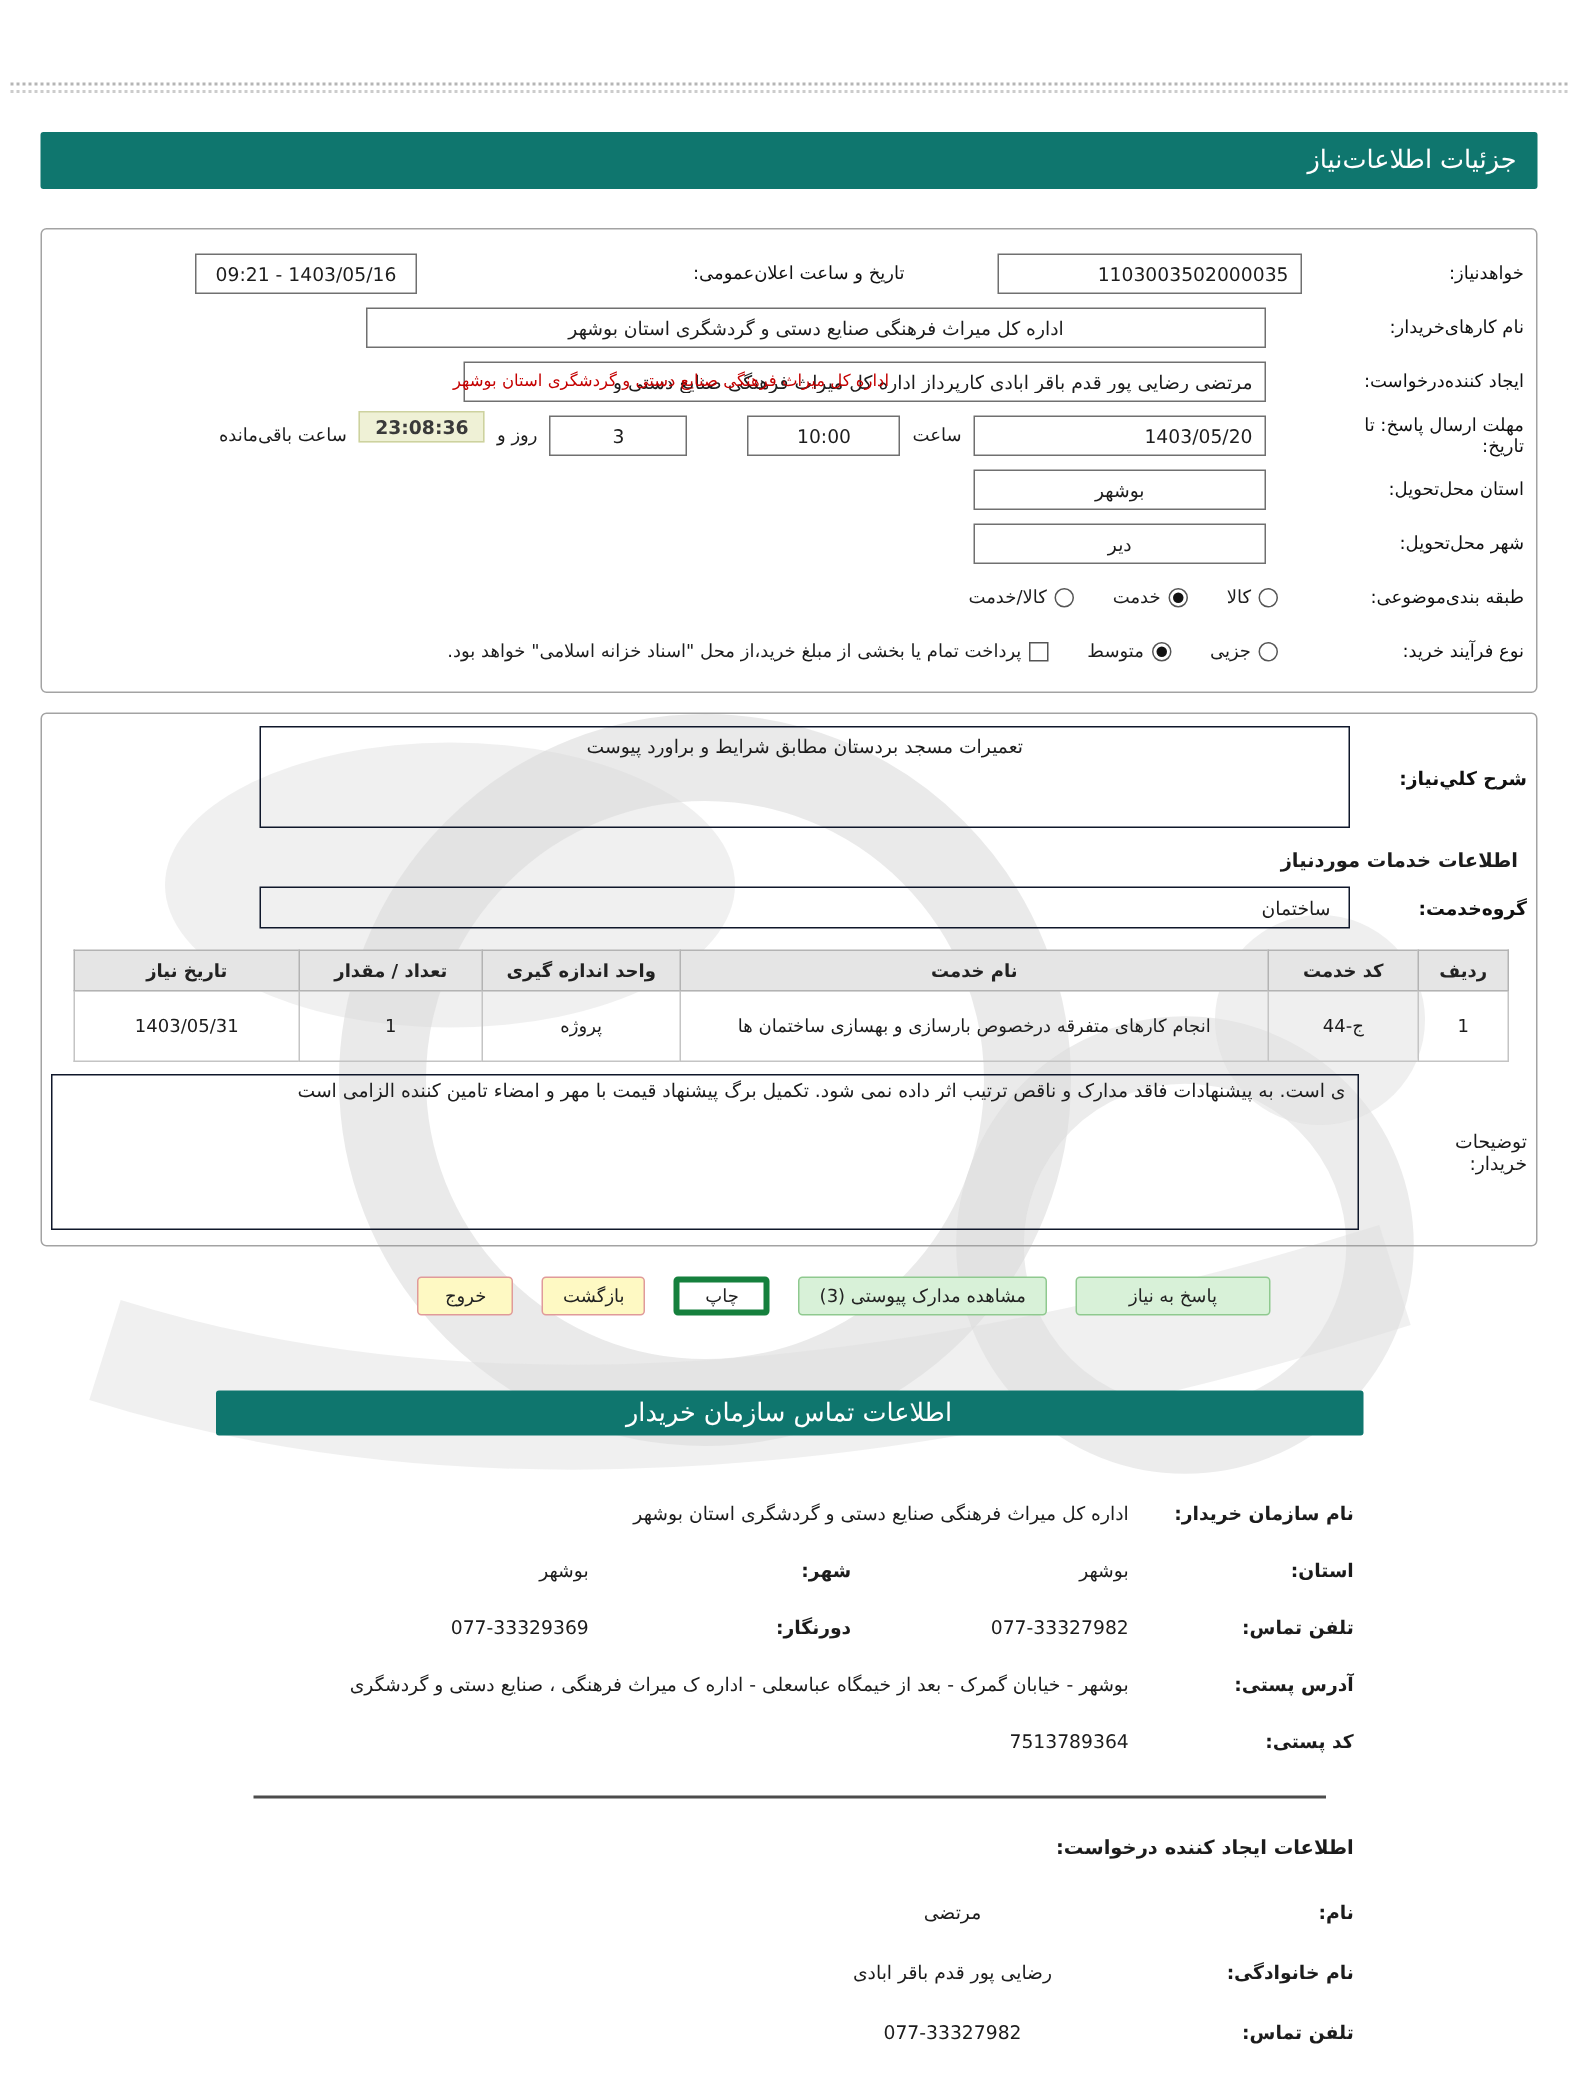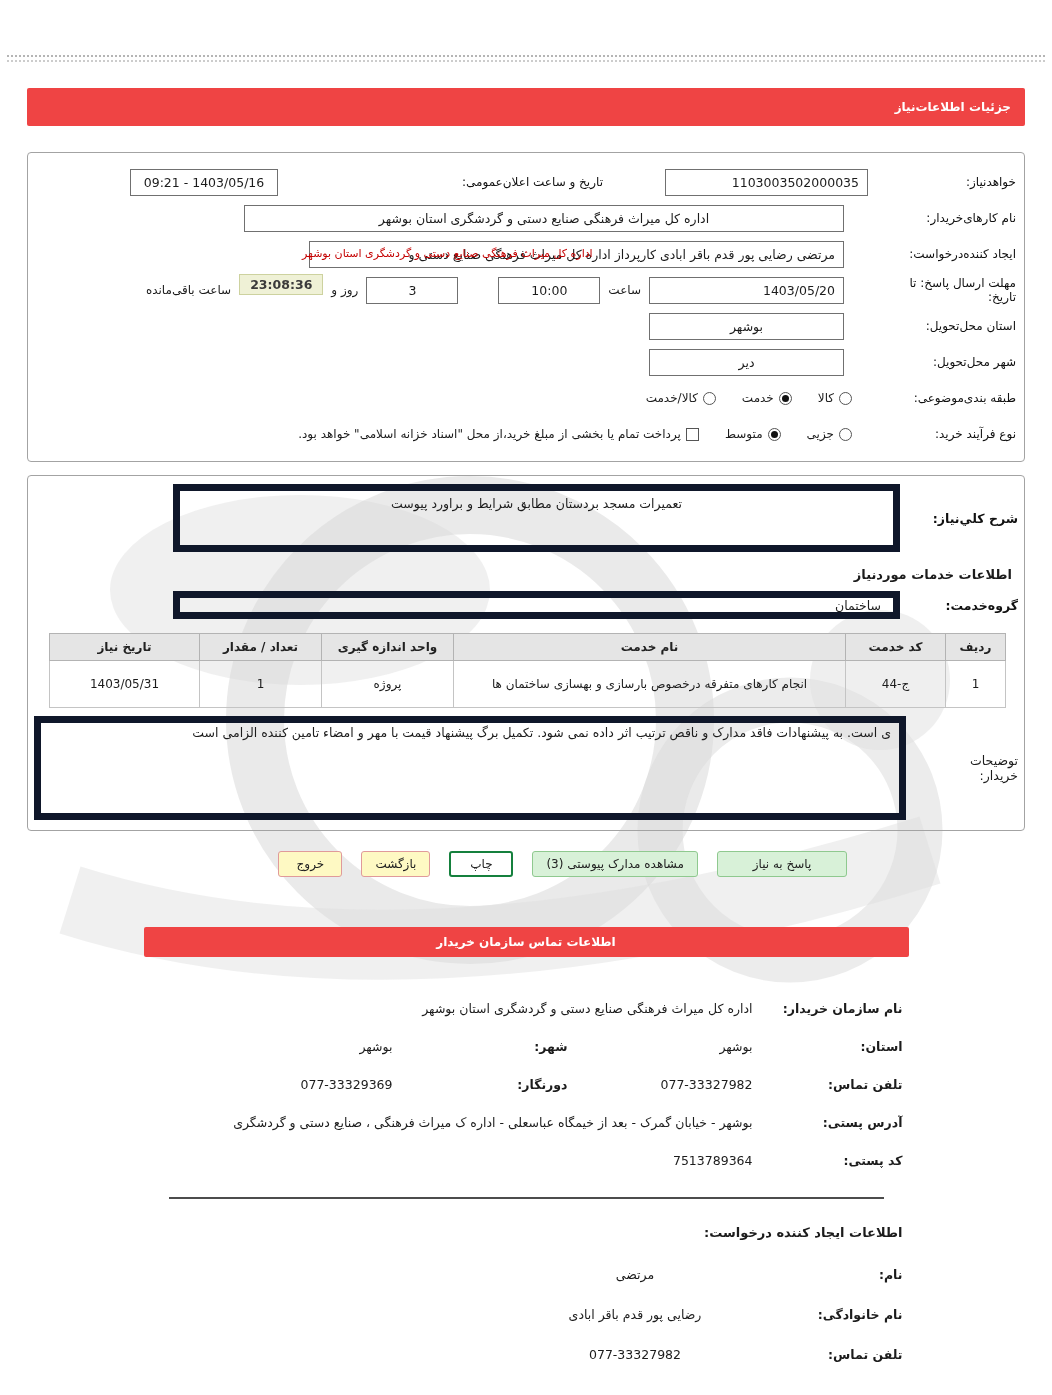--- a/index.html
+++ b/index.html
@@ -11,21 +11,21 @@
     direction:rtl;
     font-size:12px;
     position:relative;
     overflow:hidden;
   }
   .watermark { position:absolute; top:470px; left:0; width:1052px; height:540px; z-index:0; pointer-events:none; }
   .content { position:relative; z-index:1; }
 
   .dotted-sep { margin:55px 7px 0 7px; height:7px; border-top:2px dotted #b5b5b5; border-bottom:2px dotted #cccccc; }
 
-  .bar { background:#ef4444; color:#ffffff; font-weight:bold; font-size:12px; }
+  .bar { background:#0f766e; color:#ffffff; font-weight:normal; font-size:17px; }
   .bar1 { margin:26px 27px 0 27px; height:38px; line-height:38px; padding-right:14px; border-radius:2px; }
   .bar2 { margin:50px auto 0 auto; width:765px; height:30px; line-height:30px; text-align:center; border-radius:2px; }
 
   .panel { border:1px solid #a3a3a3; border-radius:4px; margin:0 27px; background:transparent; }
   .panel1 { margin-top:26px; padding:11px 8px 9px 8px; }
   .panel2 { margin-top:13px; padding:8px 6px 10px 6px; }
 
   .frow { display:flex; align-items:center; min-height:36px; }
   .flabel { flex:0 0 148px; padding-left:4px; font-size:12px; color:#111; }
   .flabel2 { flex:0 0 118px; padding-left:4px; font-size:12.5px; color:#111; font-weight:bold; }
@@ -46,36 +46,36 @@
 
   .remaining-box { background:#eff1d6; border:1px solid #cdd29f; color:#3a3a3a; font-weight:bold; font-size:12.5px; padding:2px 10px; transform:translateY(-6px); }
 
   .opt { display:flex; align-items:center; gap:5px; margin-left:26px; }
   .radio { width:13px; height:13px; border:1px solid #555; border-radius:50%; background:#fff; display:inline-block; flex:0 0 13px; }
   .radio.checked::after { content:''; display:block; width:7px; height:7px; margin:2px; border-radius:50%; background:#111; }
   .checkbox { width:13px; height:13px; border:1px solid #555; background:#fff; display:inline-block; flex:0 0 13px; }
   .chk-text { font-size:12px; }
 
   .srow { display:flex; align-items:center; }
-  .txt { border:7px solid #0f172a; background:transparent; font-size:12.5px; }
+  .txt { border:1px solid #0f172a; background:transparent; font-size:12.5px; }
   .desc-box { width:727px; height:68px; text-align:center; padding-top:5px; }
   .group-inp { width:727px; height:28px; display:flex; align-items:center; padding-right:12px; }
   .notes-box { flex:1 1 auto; height:104px; padding:2px 8px; line-height:16px; overflow:hidden; }
   .notes-label { flex:0 0 112px; padding-left:4px; font-weight:normal; font-size:12.5px; }
 
   .section-head { font-weight:bold; font-size:13px; margin:15px 6px 0 0; }
 
   table.svc-table { border-collapse:collapse; width:956px; margin:14px 12px 0 12px; table-layout:fixed; }
   .svc-table th { background:#e5e5e5; border:1px solid #b3b3b3; height:27px; font-size:12px; font-weight:bold; color:#222;margin-top:11px; }
   .svc-table td { border:1px solid #c4c4c4; height:47px; text-align:center; font-size:12px; background:transparent; }
 
   .btn-row { display:flex; margin:20px 205px 0 0; gap:19px; align-items:center; }
   .btn { height:26px; padding:0 13px; font-family:"DejaVu Sans", sans-serif; font-size:12px; border-radius:3px; cursor:pointer; white-space:nowrap; color:#222; }
   .btn.green { background:#d8f1d8; border:1px solid #8fc98f; }
-  .btn.white { background:#ffffff; border:2px solid #15803d; }
+  .btn.white { background:#ffffff; border:4px solid #15803d; }
   .btn.pink  { background:#fef9c3; border:1px solid #e09a9a; }
   .btn.wide  { min-width:130px; }
   .btn.small { min-width:64px; }
 
   .contact { width:765px; margin:32px auto 0 auto; }
   .crow { display:flex; align-items:center; min-height:38px; padding-right:6px; }
   .clabel { flex:0 0 150px; font-weight:bold; font-size:12.5px; }
   .clabel2 { flex:0 0 175px; font-weight:bold; font-size:12.5px; }
   .cval { font-size:12.5px; }
   .cval.fixed { flex:0 0 185px; }

